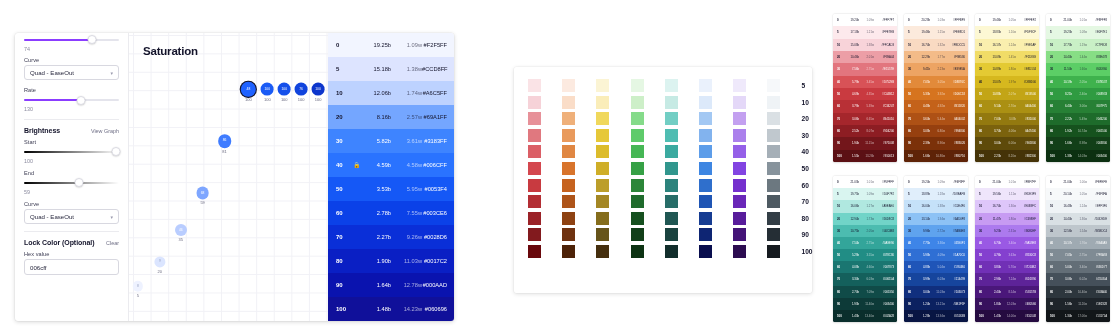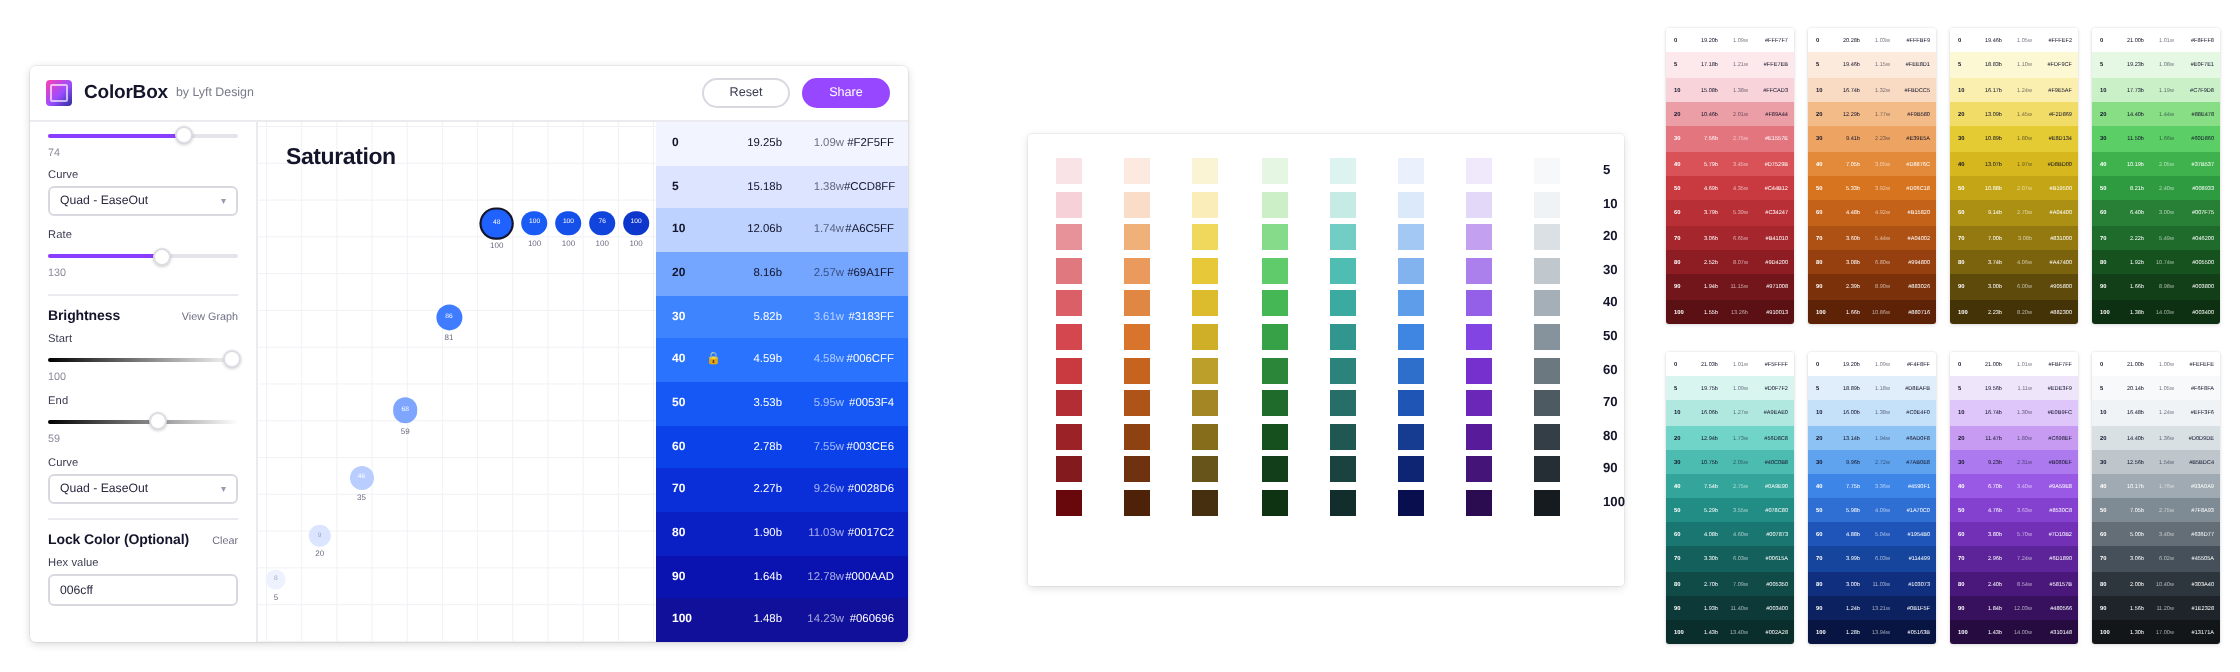--- a/index.html
+++ b/index.html
@@ -196,29 +196,20 @@
   .ramp-row .r-w { font-size:2.8px; width:15px; flex:0 0 15px; text-align:right; opacity:.6;}
   .ramp-row .r-hex { font-size:2.8px; flex:1 1 auto; text-align:right; }
 </style>
 </head>
 <body>
 
 <div id="stage">
 
   <div id="colorbox-app">
 
-    <div class="cb-header">
-      <div class="cb-logo"></div>
-      <div class="cb-title">ColorBox</div>
-      <div class="cb-byline">by Lyft Design</div>
-      <div class="cb-head-actions">
-        <div class="btn-reset">Reset</div>
-        <div class="btn-share">Share</div>
-      </div>
-    </div>
 
     <div class="cb-body">
 
       <div class="cb-sidebar">
 
         <div class="sb-partial-slider">
           <div class="slider">
             <div class="track purple-fill" style="--p:72%"></div>
             <div class="knob" style="left:72%"></div>
           </div>

